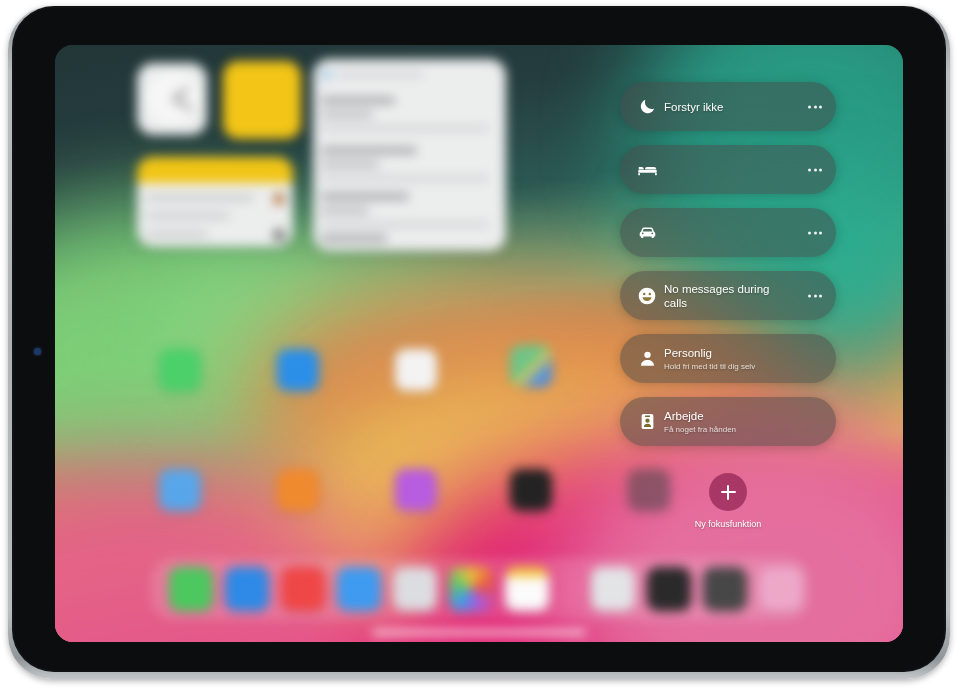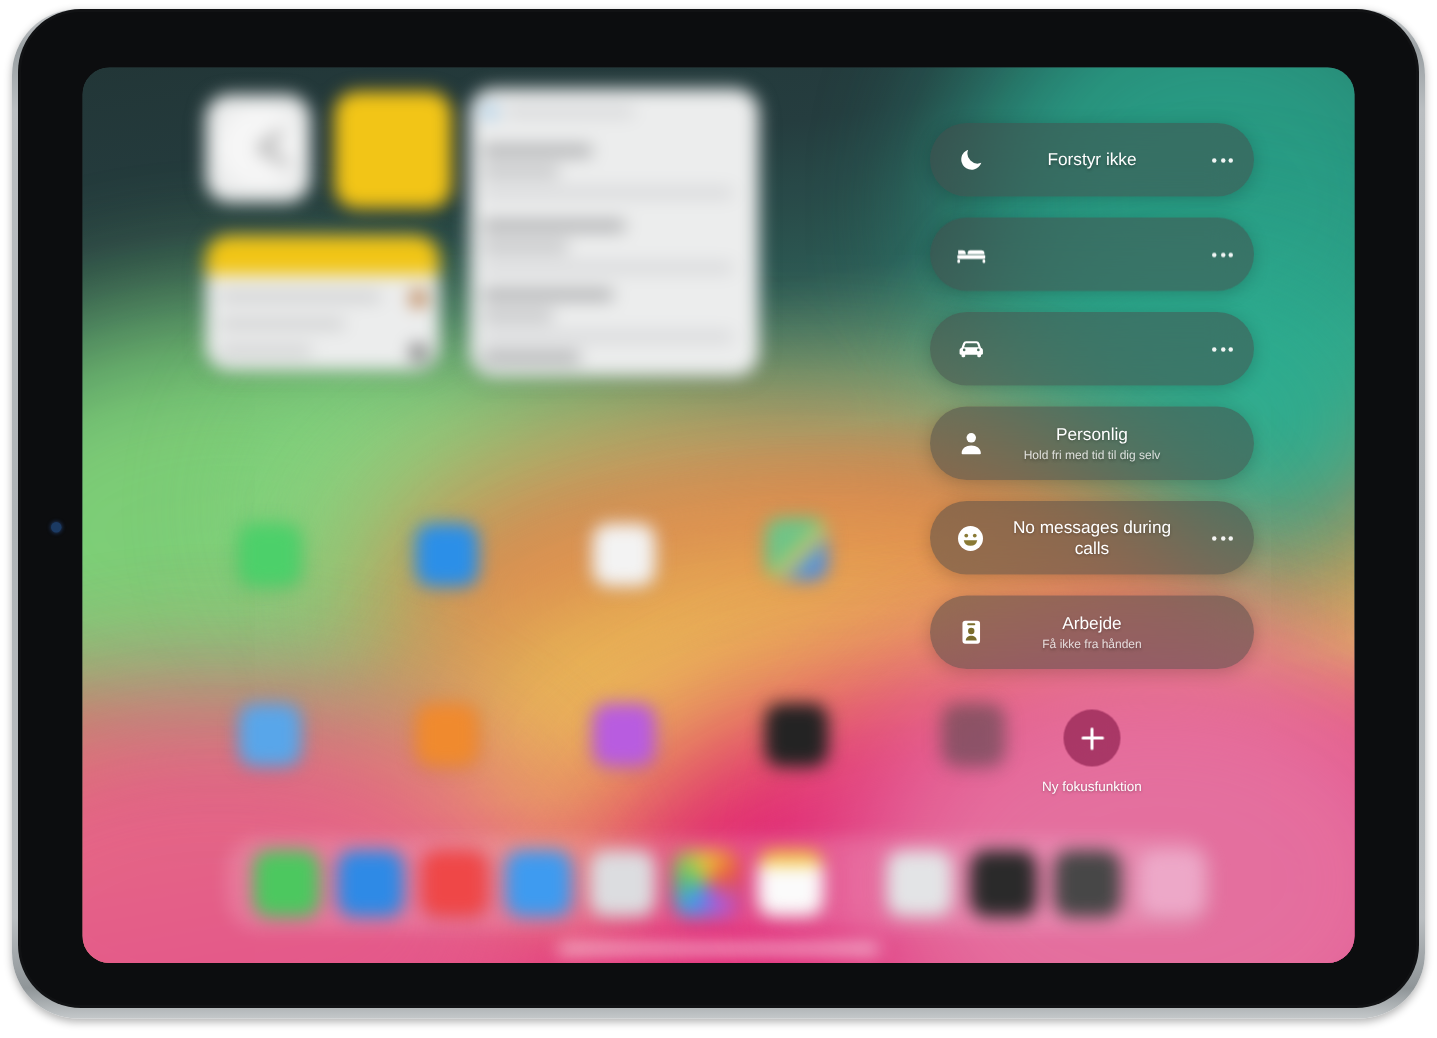--- a/index.html
+++ b/index.html
@@ -256,21 +256,21 @@
     transform: translateY(-50%);
     width: 22px; height: 22px;
     display: flex; align-items: center; justify-content: center;
     color: #ffffff;
   }
   .focus-card .fc-icon svg { display:block; }
   .fc-text {
     position: absolute;
     left: 0; right: 0;
     top: 50%; transform: translateY(-50%);
-    text-align: center;
+    text-align: left;
     padding: 0 44px;
     pointer-events: none;
   }
   .fc-title {
     display: block;
     color: #ffffff;
     font-size: 11.5px;
     line-height: 14px;
     font-weight: 400;
     text-shadow: 0 1px 2px rgba(0,0,0,0.28);
@@ -471,62 +471,62 @@
         </span>
         <span class="fc-more">
           <i></i>
           <i></i>
           <i></i>
         </span>
       </div>
 
       <div class="focus-card two-line">
         <span class="fc-icon">
-          <svg width="19" height="19" viewBox="0 0 24 24" fill="#fff">
-            <circle cx="12" cy="7.4" r="4"></circle>
-            <path d="M3.9 20.4c0-4.1 3.6-6.6 8.1-6.6s8.1 2.5 8.1 6.6a.8.8 0 0 1-.8.8H4.7a.8.8 0 0 1-.8-.8z"></path>
-          </svg>
-        </span>
-        <span class="fc-text">
-          <span class="fc-title">Personlig</span>
-          <span class="fc-sub">Hold fri med tid til dig selv</span>
-        </span>
-      </div>
-
-      <div class="focus-card two-line">
-        <span class="fc-icon">
           <svg width="20" height="20" viewBox="0 0 24 24" fill="#fff">
             <circle cx="12" cy="12" r="10"></circle>
             <circle cx="8.6" cy="9.6" r="1.5" fill="#8a7a35"></circle>
             <circle cx="15.4" cy="9.6" r="1.5" fill="#8a7a35"></circle>
             <path d="M6.6 13.4h10.8a5.5 5.5 0 0 1-10.8 0z" fill="#8a7a35"></path>
           </svg>
         </span>
         <span class="fc-text">
           <span class="fc-title">No messages during calls</span>
         </span>
         <span class="fc-more">
           <i></i>
           <i></i>
           <i></i>
+        </span>
+      </div>
+
+      <div class="focus-card two-line">
+        <span class="fc-icon">
+          <svg width="19" height="19" viewBox="0 0 24 24" fill="#fff">
+            <circle cx="12" cy="7.4" r="4"></circle>
+            <path d="M3.9 20.4c0-4.1 3.6-6.6 8.1-6.6s8.1 2.5 8.1 6.6a.8.8 0 0 1-.8.8H4.7a.8.8 0 0 1-.8-.8z"></path>
+          </svg>
+        </span>
+        <span class="fc-text">
+          <span class="fc-title">Personlig</span>
+          <span class="fc-sub">Hold fri med tid til dig selv</span>
         </span>
       </div>
 
       <div class="focus-card two-line">
         <span class="fc-icon">
           <svg width="19" height="19" viewBox="0 0 24 24" fill="#fff">
             <rect x="4.6" y="2.4" width="14.8" height="19.2" rx="2.4"></rect>
             <rect x="8.6" y="4.4" width="6.8" height="1.8" rx="0.9" fill="#7a6d2c"></rect>
             <circle cx="12" cy="11" r="2.7" fill="#7a6d2c"></circle>
             <path d="M7.4 19c0-2.6 2-4.1 4.6-4.1s4.6 1.5 4.6 4.1z" fill="#7a6d2c"></path>
           </svg>
         </span>
         <span class="fc-text">
           <span class="fc-title">Arbejde</span>
-          <span class="fc-sub">Få ikke fra hånden</span>
+          <span class="fc-sub">Få noget fra hånden</span>
         </span>
       </div>
 
       <div id="new-focus">
         <div class="add-circle">
           <span class="plus"></span>
         </div>
         <div id="new-focus-label">Ny fokusfunktion</div>
       </div>
 

